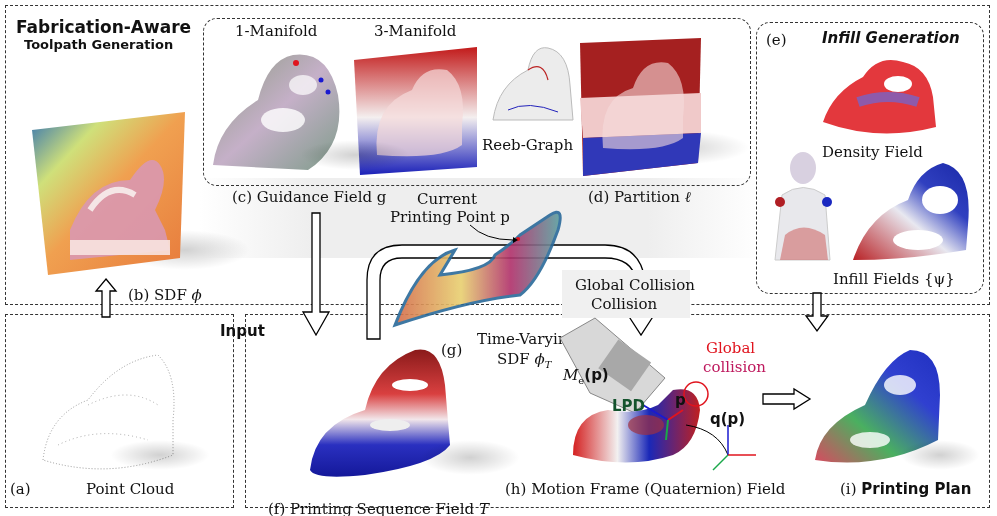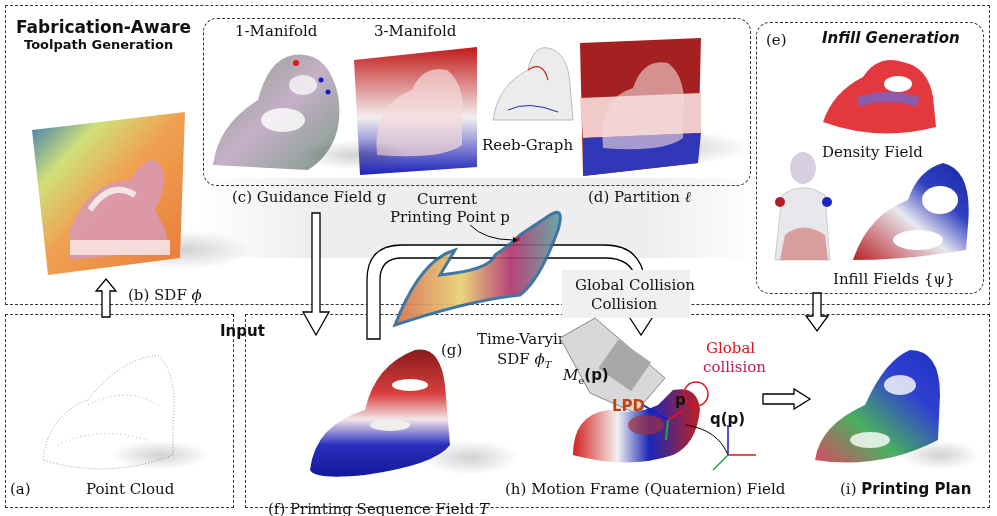--- a/index.html
+++ b/index.html
@@ -226,21 +226,21 @@
   <path d="M160,95 Q150,70 118,65" stroke="#000" stroke-width="1" fill="none"></path>
   <line x1="160" y1="95" x2="160" y2="65" stroke="#1a1ad0" stroke-width="1.5"></line>
   <line x1="160" y1="95" x2="188" y2="95" stroke="#e0141e" stroke-width="1.5"></line>
   <line x1="160" y1="95" x2="145" y2="110" stroke="#1aa84a" stroke-width="1.5"></line>
 </svg>
 <div class="txt" style="left:706px;top:339px;color:#e0141e;">Global</div>
 <div class="txt" style="left:703px;top:358px;color:#be185d;">collision</div>
 <div class="txt" style="left:563px;top:366px;">
   <span class="it">M</span><sub style="font-size:10px;">e</sub><span class="bold">(p)</span>
 </div>
-<div class="txt bold" style="left:612px;top:397px;color:#c2410c;">LPD</div>
+<div class="txt bold" style="left:612px;top:397px;color:#14532d;">LPD</div>
 <div class="txt bold" style="left:675px;top:391px;">p</div>
 <div class="txt bold" style="left:710px;top:410px;">q(p)</div>
 <div class="txt" style="left:505px;top:480px;">(h)  Motion Frame (Quaternion) Field</div>
 
 <svg style="left:810px;top:345px;" width="160" height="130">
   <defs>
     <linearGradient id="ppg" x1="0" y1="1" x2="1" y2="0">
       <stop offset="0" stop-color="#d84a60"></stop>
         <stop offset="0.35" stop-color="#4ab060"></stop>
         <stop offset="0.7" stop-color="#3040d0"></stop>

